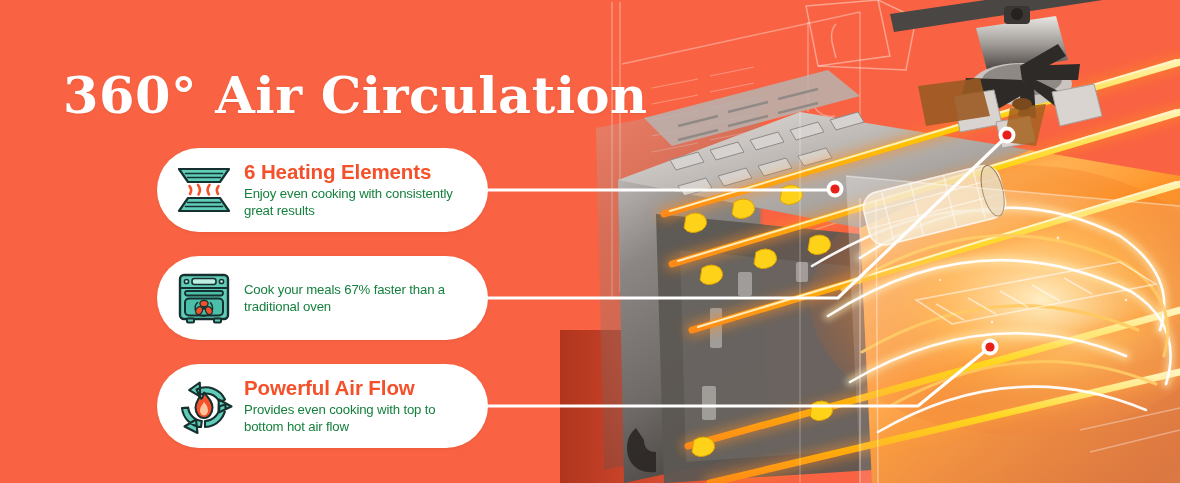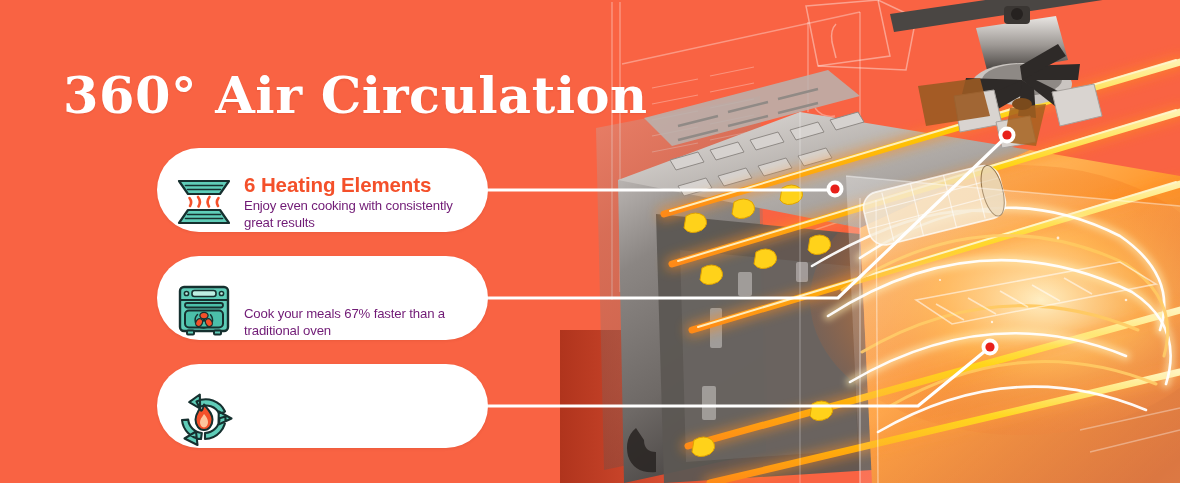--- a/index.html
+++ b/index.html
@@ -55,21 +55,21 @@
 
   
   .card {
     position: absolute;
     left: 157px;
     width: 331px;
     height: 84px;
     background: #ffffff;
     border-radius: 42px;
     display: flex;
-    align-items: flex-end;
+    align-items: center;
     box-sizing: border-box;
     padding: 0 16px 0 17px;
     box-shadow: 0 1px 3px rgba(120,30,10,0.10);
   }
   #card-1 { top: 148px; }
   #card-2 { top: 256px; }
   #card-3 { top: 364px; }
 
   .card-icon {
     flex: 0 0 auto;
@@ -90,21 +90,21 @@
   .card-title {
     color: #f4502a;
     font-weight: 700;
     font-size: 20.5px;
     line-height: 1.05;
     letter-spacing: -0.1px;
     margin-bottom: 3px;
     white-space: nowrap;
   }
   .card-desc {
-    color: #701a75;
+    color: #15803d;
     font-size: 13.2px;
     line-height: 1.28;
     letter-spacing: -0.15px;
   }
 </style>
 </head>
 <body>
 
 <div id="banner">
 
@@ -478,15 +478,19 @@
 
         <g>
           <path d="M29 15.5 C33.5 21 37.5 24.5 37.5 30.5 C37.5 36.6 33.6 41 29 41
                    C24.4 41 20.5 36.6 20.5 30.5 C20.5 25.5 23.5 22.5 25 19
                    C25.6 22.4 27 23.8 29 15.5 Z" fill="#f4502a" stroke="#16302f" stroke-width="2" stroke-linejoin="round"></path>
           <path d="M29 25 C31.4 28 33 30 33 33 C33 36.2 31.2 38.4 29 38.4
                    C26.8 38.4 25 36.2 25 33 C25 30.4 26.8 28.6 29 25 Z" fill="#ffd8b0" opacity="0.85"></path>
         </g>
       </svg>
     </div>
+    <div class="card-text">
+      <div class="card-title">Powerful Air Flow</div>
+      <div class="card-desc">Provides even cooking with top to bottom hot air flow</div>
+    </div>
   </div>
 
 </div>
 
 </body></html>

